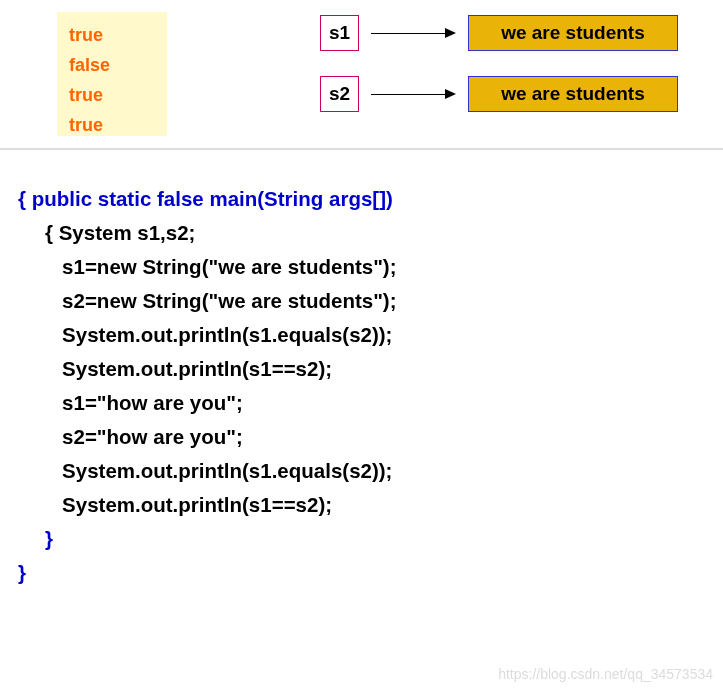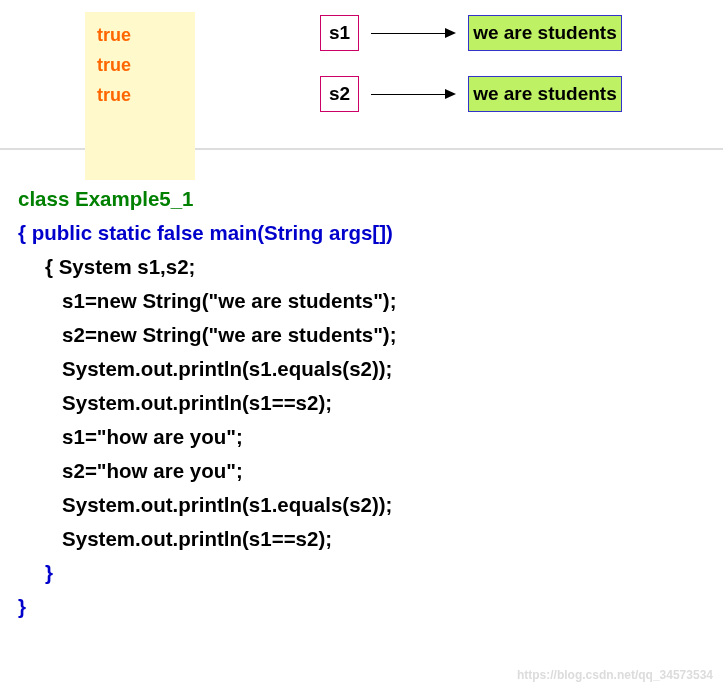--- a/index.html
+++ b/index.html
@@ -11,24 +11,24 @@
       position: relative;
     }
     .top-section {
       position: relative;
       height: 150px;
       border-bottom: 2px solid #ddd;
       padding-top: 15px;
     }
     .output-box {
       position: absolute;
-      left: 85px;
+      left: 57px;
       top: 12px;
       width: 110px;
-      height: 168px;
+      height: 124px;
       background: #fff9cc;
       padding: 8px 12px;
       font-family: Verdana, Arial, sans-serif;
       font-weight: bold;
       font-size: 18px;
       line-height: 30px;
     }
     .out-line { color: #ff6600; }
     .diagram {
       position: absolute;
@@ -68,54 +68,54 @@
       top: 50%;
       transform: translateY(-50%);
       width: 0;
       height: 0;
       border-left: 11px solid #000;
       border-top: 5px solid transparent;
       border-bottom: 5px solid transparent;
     }
     .val-box {
       border: 1.5px solid #3333cc;
-      padding: 6px 4px;
+      padding: 6px 32px;
       font-weight: bold;
       font-size: 19px;
       margin-left: 12px;
-      background: #bef264;
+      background: #eab308;
     }
     .code-block {
       padding: 32px 12px 0 18px;
       font-family: Verdana, Arial, sans-serif;
       font-weight: bold;
       font-size: 20.5px;
       line-height: 34px;
       color: #000;
     }
     .green { color: #008000; }
     .blue { color: #0000cc; }
     .code-indent-1 { padding-left: 0; }
     .code-indent-2 { padding-left: 27px; white-space: pre; }
     .watermark {
       position: absolute;
       right: 10px;
       bottom: 6px;
-      font-size: 12px;
+      font-size: 14px;
       color: #dcdcdc;
       font-family: Arial, sans-serif;
-      font-weight: bold;
     }
   </style>
 </head>
 <body>
 
 <div class="top-section">
   <div class="output-box">
     <div class="out-line">true</div>
+    <div class="out-line">false</div>
     <div class="out-line">true</div>
     <div class="out-line">true</div>
   </div>
   <div class="diagram">
     <div class="diagram-row">
       <div class="var-box">s1</div>
       <div class="arrow-wrap">
         <div class="arrow-line"></div>
           <div class="arrow-head"></div>
       </div>
@@ -126,21 +126,20 @@
       <div class="arrow-wrap">
         <div class="arrow-line"></div>
           <div class="arrow-head"></div>
       </div>
       <div class="val-box">we are students</div>
     </div>
   </div>
 </div>
 
 <div class="code-block">
-  <div class="code-indent-1"><span class="green">class </span><span class="green">Example5_1</span></div>
   <div class="code-indent-1"><span class="blue">{  </span><span class="blue">public static false main(String args[])</span></div>
   <div class="code-indent-2">{ System s1,s2;</div>
   <div class="code-indent-2">   s1=new String("we are students");</div>
   <div class="code-indent-2">   s2=new String("we are students");</div>
   <div class="code-indent-2">   System.out.println(s1.equals(s2));</div>
   <div class="code-indent-2">   System.out.println(s1==s2);</div>
   <div class="code-indent-2">   s1="how are you";</div>
   <div class="code-indent-2">   s2="how are you";</div>
   <div class="code-indent-2">   System.out.println(s1.equals(s2));</div>
   <div class="code-indent-2">   System.out.println(s1==s2);</div>

